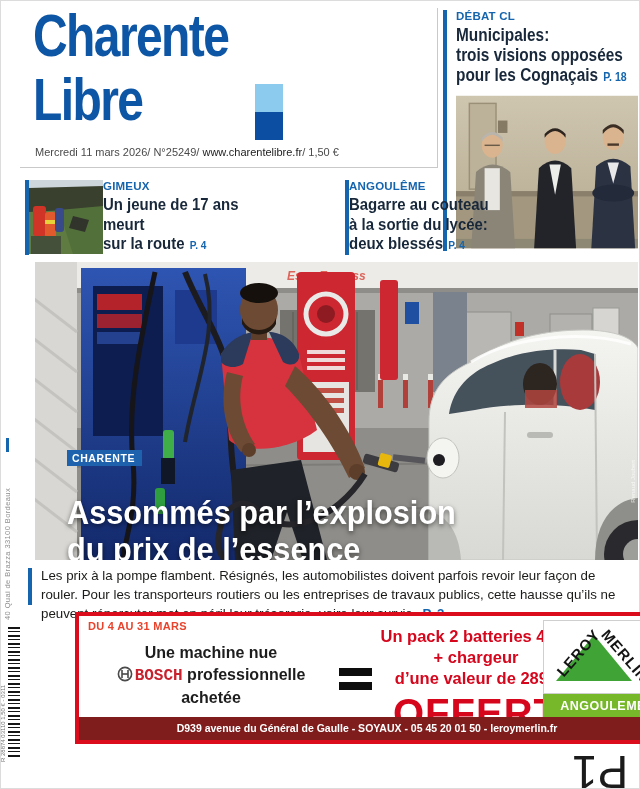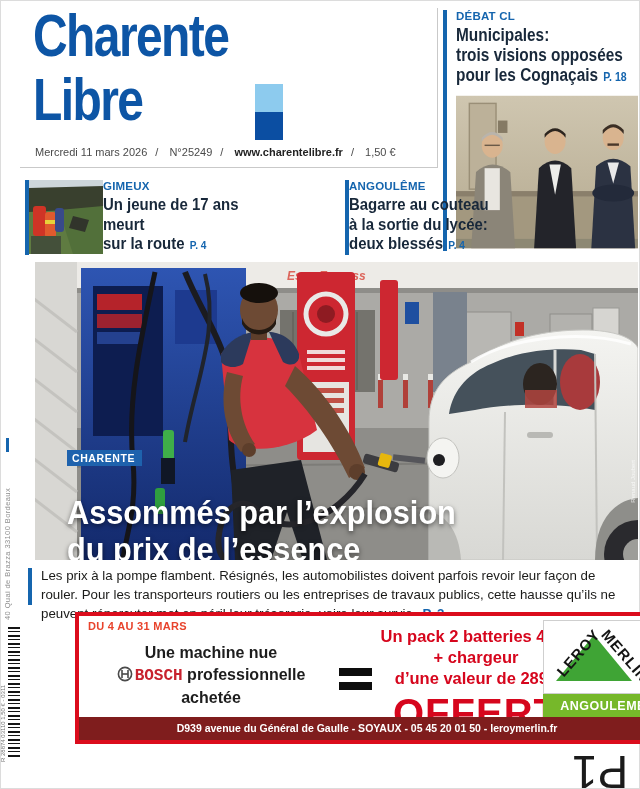--- a/index.html
+++ b/index.html
@@ -7,22 +7,22 @@
         box-shadow:inset 0 0 0 1px #dcdcdc;}
   
   .masthead{position:absolute;left:33px;top:4px;}
   .mast-line{font-size:60px;line-height:64px;font-weight:800;color:#0d55a5;letter-spacing:-2px;
              transform:scaleX(.8);transform-origin:left top;white-space:nowrap;}
   .logo-mark{position:absolute;left:255px;top:84px;}
   .logo-sq{width:28px;height:28px;}
   .logo-sq.light{background:#8dcbee;}
   .logo-sq.dark{background:#0b4ea2;}
   .dateline{position:absolute;left:35px;top:146px;font-size:11px;color:#4a4a4a;white-space:nowrap;}
-  .dateline .url{font-weight:bold;color:#222;}
-  .dateline span{margin-right:8px;}
+  .dateline .url{font-weight:normal;color:#222;}
+  .dateline span{margin-right:0;}
   .rule-h{position:absolute;left:20px;top:167px;width:417px;height:1px;background:#c9c9c9;}
   .rule-v{position:absolute;left:437px;top:8px;width:1px;height:160px;background:#c9c9c9;}
   
   .kicker{font-size:11.5px;font-weight:800;color:#1565ae;letter-spacing:.2px;margin-bottom:3px;white-space:nowrap;}
   .t-line{font-weight:800;color:#18283a;white-space:nowrap;transform:scaleX(.88);transform-origin:left top;}
   .pref{color:#1565ae;font-weight:800;margin-left:6px;}
   
   .debat{position:absolute;left:443px;top:10px;width:195px;border-left:4px solid #1565ae;padding-left:9px;box-sizing:content-box;}
   .debat .t-line{font-size:17.5px;line-height:20px;}
   .debat .pref{font-size:12px;}

